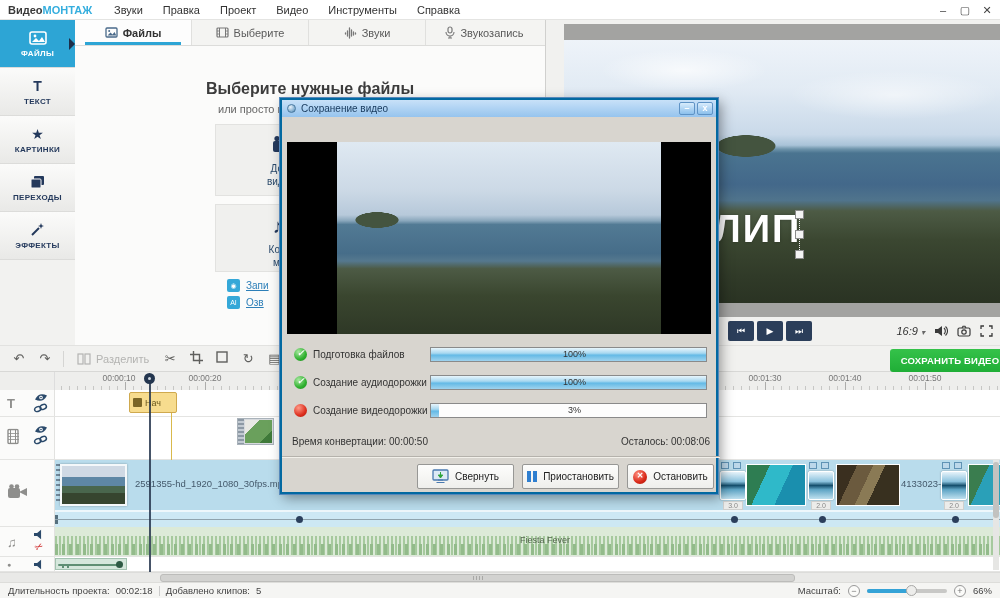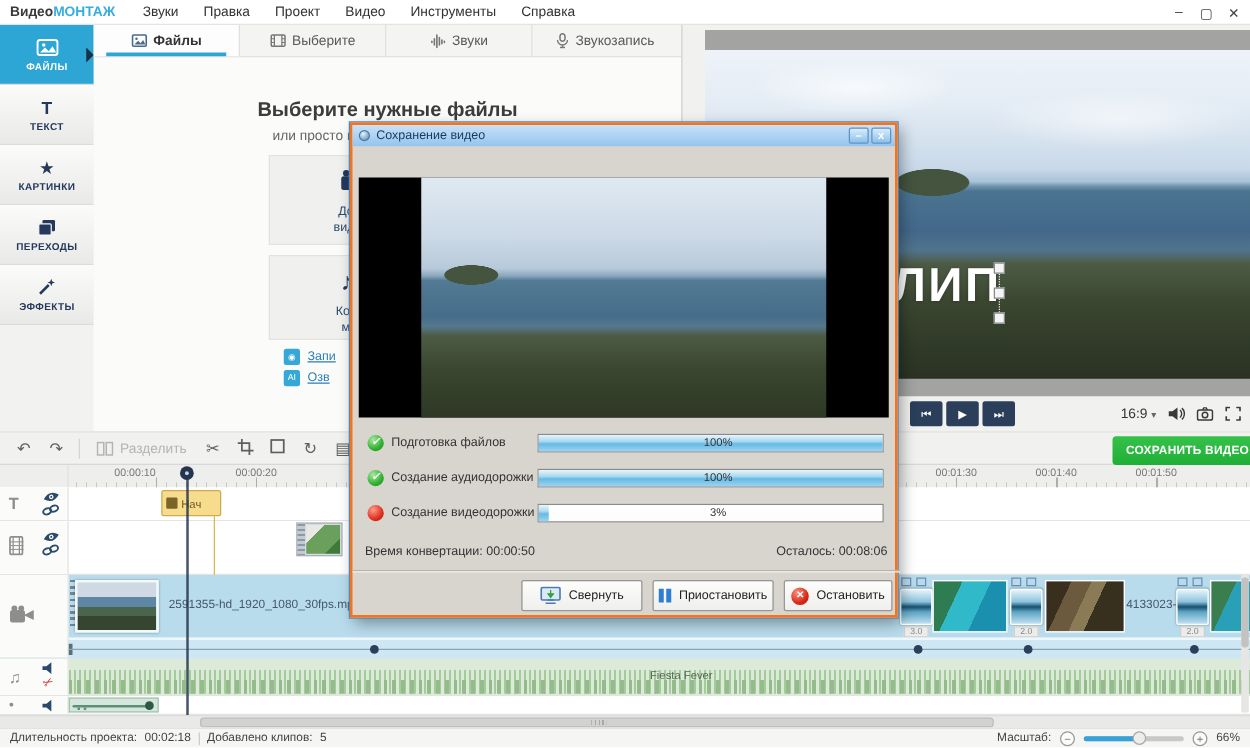--- a/index.html
+++ b/index.html
@@ -56,21 +56,21 @@
       radial-gradient(ellipse 150px 35px at 330px 55px, rgba(255,255,255,.55), rgba(255,255,255,0) 70%),
       linear-gradient(180deg,#eef3f9 0%,#e2ebf4 18%,#c9d9e9 36%,#a9c3d8 40%,#6d93aa 41.5%,#4a7490 43%,#43688a 55%,#50748c 61%,#4d5b45 65%,#3b4731 76%,#303a28 90%,#2a3323 100%); }
   .caption { position:absolute; left:150px; top:168px; font-size:38px; font-weight:bold; color:#fff; letter-spacing:2px; text-shadow:0 0 3px rgba(0,0,0,.25); }
   .handles { position:absolute; left:235px; top:172px; width:9px; height:46px; border-left:1px dotted #eee; }
   .h-sq { position:absolute; left:-5px; width:9px; height:9px; background:#f4f4f4; border:1px solid #8a8a8a; }
   .h1{top:-2px;} .h2{top:18px;} .h3{top:38px;}
   .player-controls { position:absolute; left:0; top:297px; width:455px; height:28px; display:flex; align-items:center; }
   .pc-btn { width:26px; height:20px; background:#2b3e5a; border-radius:2px; color:#fff; font-size:9px; display:flex; align-items:center; justify-content:center; margin-right:3px; }
   .pc-group { margin-left:182px; display:flex; }
   .pc-right { position:absolute; right:8px; display:flex; align-items:center; gap:9px; }
-  .aspect { font-size:11px; color:#333; }
+  .aspect { font-size:11px; color:#333;font-style:italic; }
   .aspect .chev { font-size:8px; color:#666; }
   .ic-g { display:flex; align-items:center; color:#3a3a3a; }
 
   
   .save-btn { position:absolute; left:890px; top:349px; width:120px; height:23px; background:linear-gradient(180deg,#35c24a,#1fae36); border-radius:3px; color:#fff; font-size:9.5px; font-weight:bold; display:flex; align-items:center; justify-content:center; letter-spacing:.2px; z-index:6; }
 
   
   .toolbar { position:absolute; left:0; top:345px; width:1000px; height:27px; background:#f1f1ef; border-top:1px solid #e2e2e0; border-bottom:1px solid #d8d8d6; display:flex; align-items:center; }
   .tbi { font-size:13px; color:#5f5f5d; width:26px; text-align:center; }
   .tsep { width:1px; height:16px; background:#d5d5d3; margin:0 5px; }
@@ -146,21 +146,21 @@
   .statusbar { position:absolute; left:0; top:582px; width:1000px; height:16px; background:#f5f5f3; border-top:1px solid #ddddda; display:flex; align-items:center; font-size:9.5px; color:#444; }
   .sb-left { display:flex; align-items:center; gap:6px; margin-left:8px; }
   .sb-sep { width:1px; height:10px; background:#ccc; }
   .sb-right { position:absolute; right:8px; display:flex; align-items:center; gap:7px; }
   .zbtn { width:12px; height:12px; border:1px solid #999; border-radius:50%; color:#777; font-size:9px; line-height:10px; text-align:center; background:#fbfbf9; }
   .sl-track { position:relative; width:80px; height:4px; background:#c8c8c6; border-radius:2px; }
   .sl-fill { position:absolute; left:0; top:0; height:4px; width:44px; background:#35a3d7; border-radius:2px; }
   .sl-thumb { position:absolute; left:39px; top:-4px; width:11px; height:11px; border-radius:50%; background:#ededeb; border:1px solid #a8a8a6; }
 
   
-  .modal { position:absolute; left:280px; top:98px; width:438px; height:396px; background:#d8d5cf; border:2px solid #f97316; box-shadow:0 0 0 1px #5588bb, 3px 4px 12px rgba(0,0,0,.4); z-index:50; }
+  .modal { position:absolute; left:280px; top:98px; width:438px; height:396px; background:#d8d5cf; border:2px solid #0369a1; box-shadow:0 0 0 1px #5588bb, 3px 4px 12px rgba(0,0,0,.4); z-index:50; }
   .m-title { position:absolute; left:0; top:0; width:434px; height:17px; background:linear-gradient(180deg,#c8e1f8,#96c4ee); display:flex; align-items:center; }
   .m-ico { width:9px; height:9px; margin:0 5px; border-radius:50%; background:radial-gradient(circle at 35% 30%,#e8f2fa,#7aa8cc 70%,#3c6e96); border:1px solid #4a7aa0; }
   .m-title .tt { font-size:10px; color:#17395c; }
   .tb-btn { position:absolute; top:2px; width:16px; height:13px; background:linear-gradient(180deg,#d8ecfc,#8cc0ec); border:1px solid #5f93c5; border-radius:2px; color:#fff; font-size:9px; font-weight:bold; text-align:center; line-height:11px; }
   .tb-min { right:21px; } .tb-close { right:3px; }
   .m-preview { position:absolute; left:5px; top:42px; width:424px; height:192px; background:#000; }
   .m-scene { position:absolute; left:50px; top:0; width:324px; height:192px;
     background:
       radial-gradient(ellipse 22px 8px at 40px 78px, #44543f 96%, rgba(0,0,0,0)),
       linear-gradient(180deg,#dfe9f2 0%,#ccd9e6 25%,#b7c9da 38%,#8aa7bc 41%,#527a94 43%,#466d89 58%,#55788e 62%,#4d5b45 66%,#3a462f 80%,#2e3826 100%); }
@@ -375,21 +375,21 @@
         </svg></span>
     <span class="tbi"><svg width="12" height="12" viewBox="0 0 12 12">
           <rect x="1" y="1" width="10" height="10" fill="none" stroke="#5f5f5d" stroke-width="1.4"></rect>
         </svg></span>
     <span class="tbi">↻</span>
     <span class="tbi">▤</span>
   </div>
 
   <div class="ruler-cap"></div>
   <div class="ruler">
-    <span class="rlab" style="left:29px">00:00:10</span>
+    <span class="rlab" style="left:40px">00:00:10</span>
     <span class="rlab" style="left:126px">00:00:20</span>
     <span class="rlab" style="left:686px">00:01:30</span>
     <span class="rlab" style="left:766px">00:01:40</span>
     <span class="rlab" style="left:846px">00:01:50</span>
     <span class="rlab" style="left:926px">00</span>
   </div>
 
   <div class="track tr-text">
     <div class="hd">
       <span class="typ" style="font-weight:bold;">T</span>

